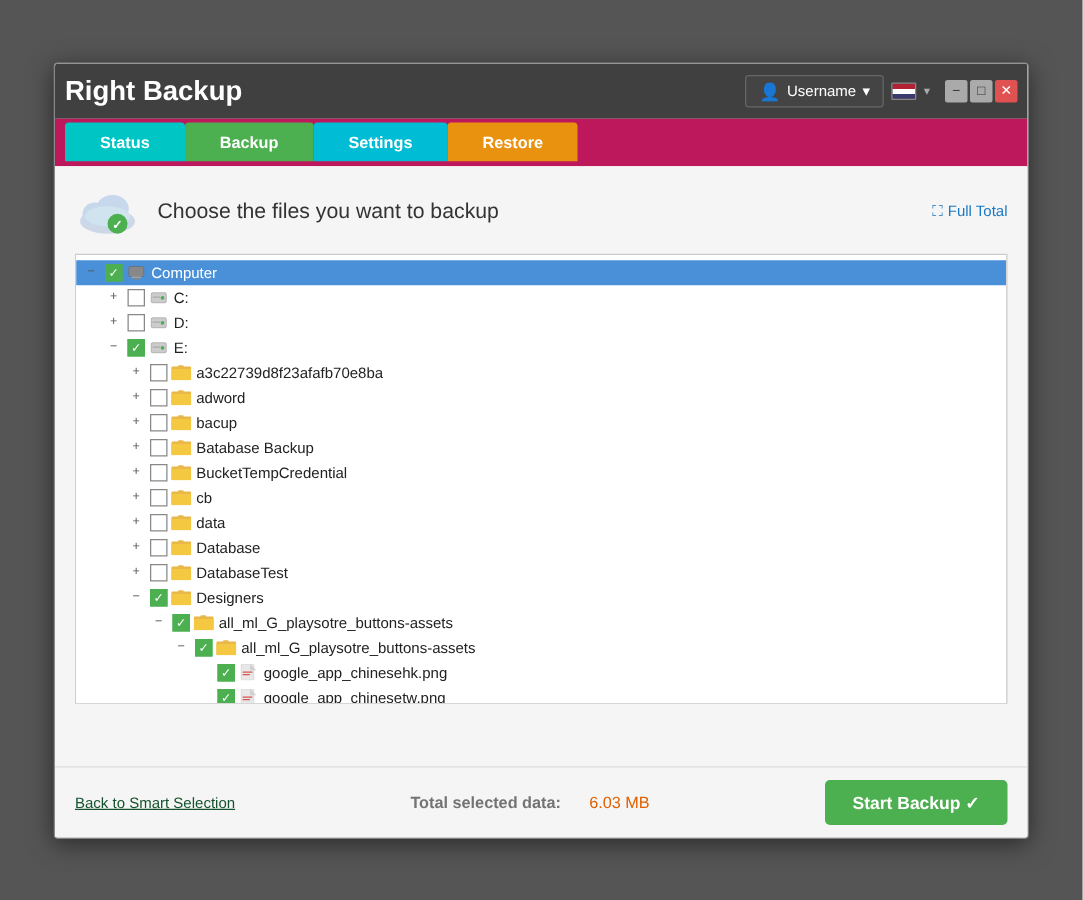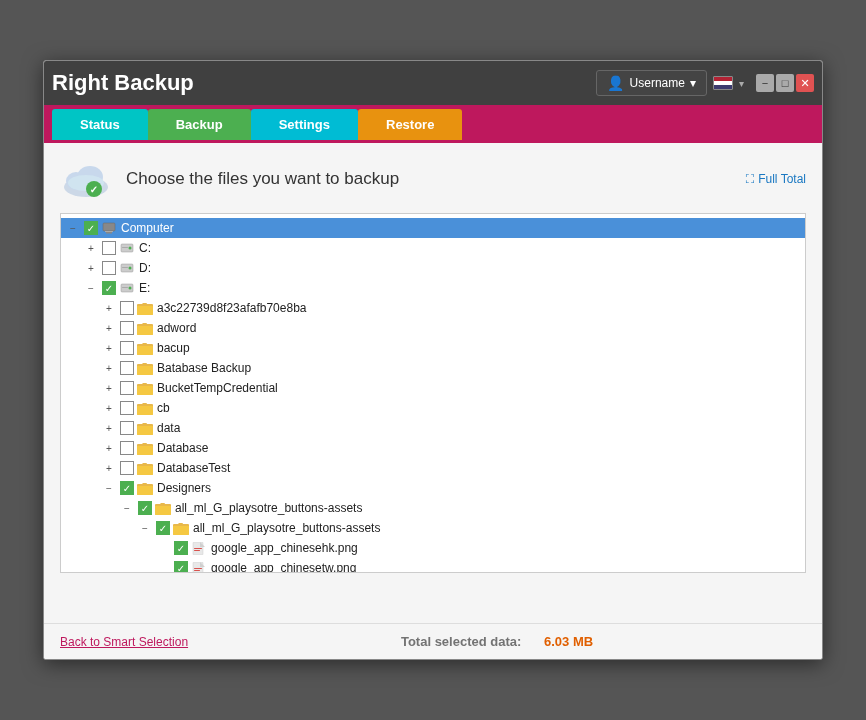--- a/index.html
+++ b/index.html
@@ -203,21 +203,21 @@
     .item-label { font-size: 12px; }
 
     .bottom-bar {
       background: #f5f5f5;
       border-top: 1px solid #ddd;
       padding: 10px 16px;
       display: flex;
       align-items: center;
     }
     .back-link {
-      color: #be185d;
+      color: #14532d;
       font-size: 12px;
       text-decoration: underline;
       cursor: pointer;
     }
     .selected-data {
       flex: 1;
       text-align: center;
       font-size: 13px;
       color: #333;
     }
@@ -506,17 +506,18 @@
           </div>
         </div>
     </div>
 
   </div>
 
   <div class="bottom-bar">
     <a class="back-link">Back to Smart Selection</a>
     <div class="selected-data">
       <span>Total selected data:</span>
-      <span style="color:#e05f00;font-weight:bold;margin-left:19px;">6.03 MB</span>
+      <span style="color:#e05f00;font-weight:normal;margin-left:19px;">6.03 MB</span>
     </div>
+    <button class="start-backup-btn">Start Backup ✓</button>
   </div>
 
 </div>
 
 </body></html>

